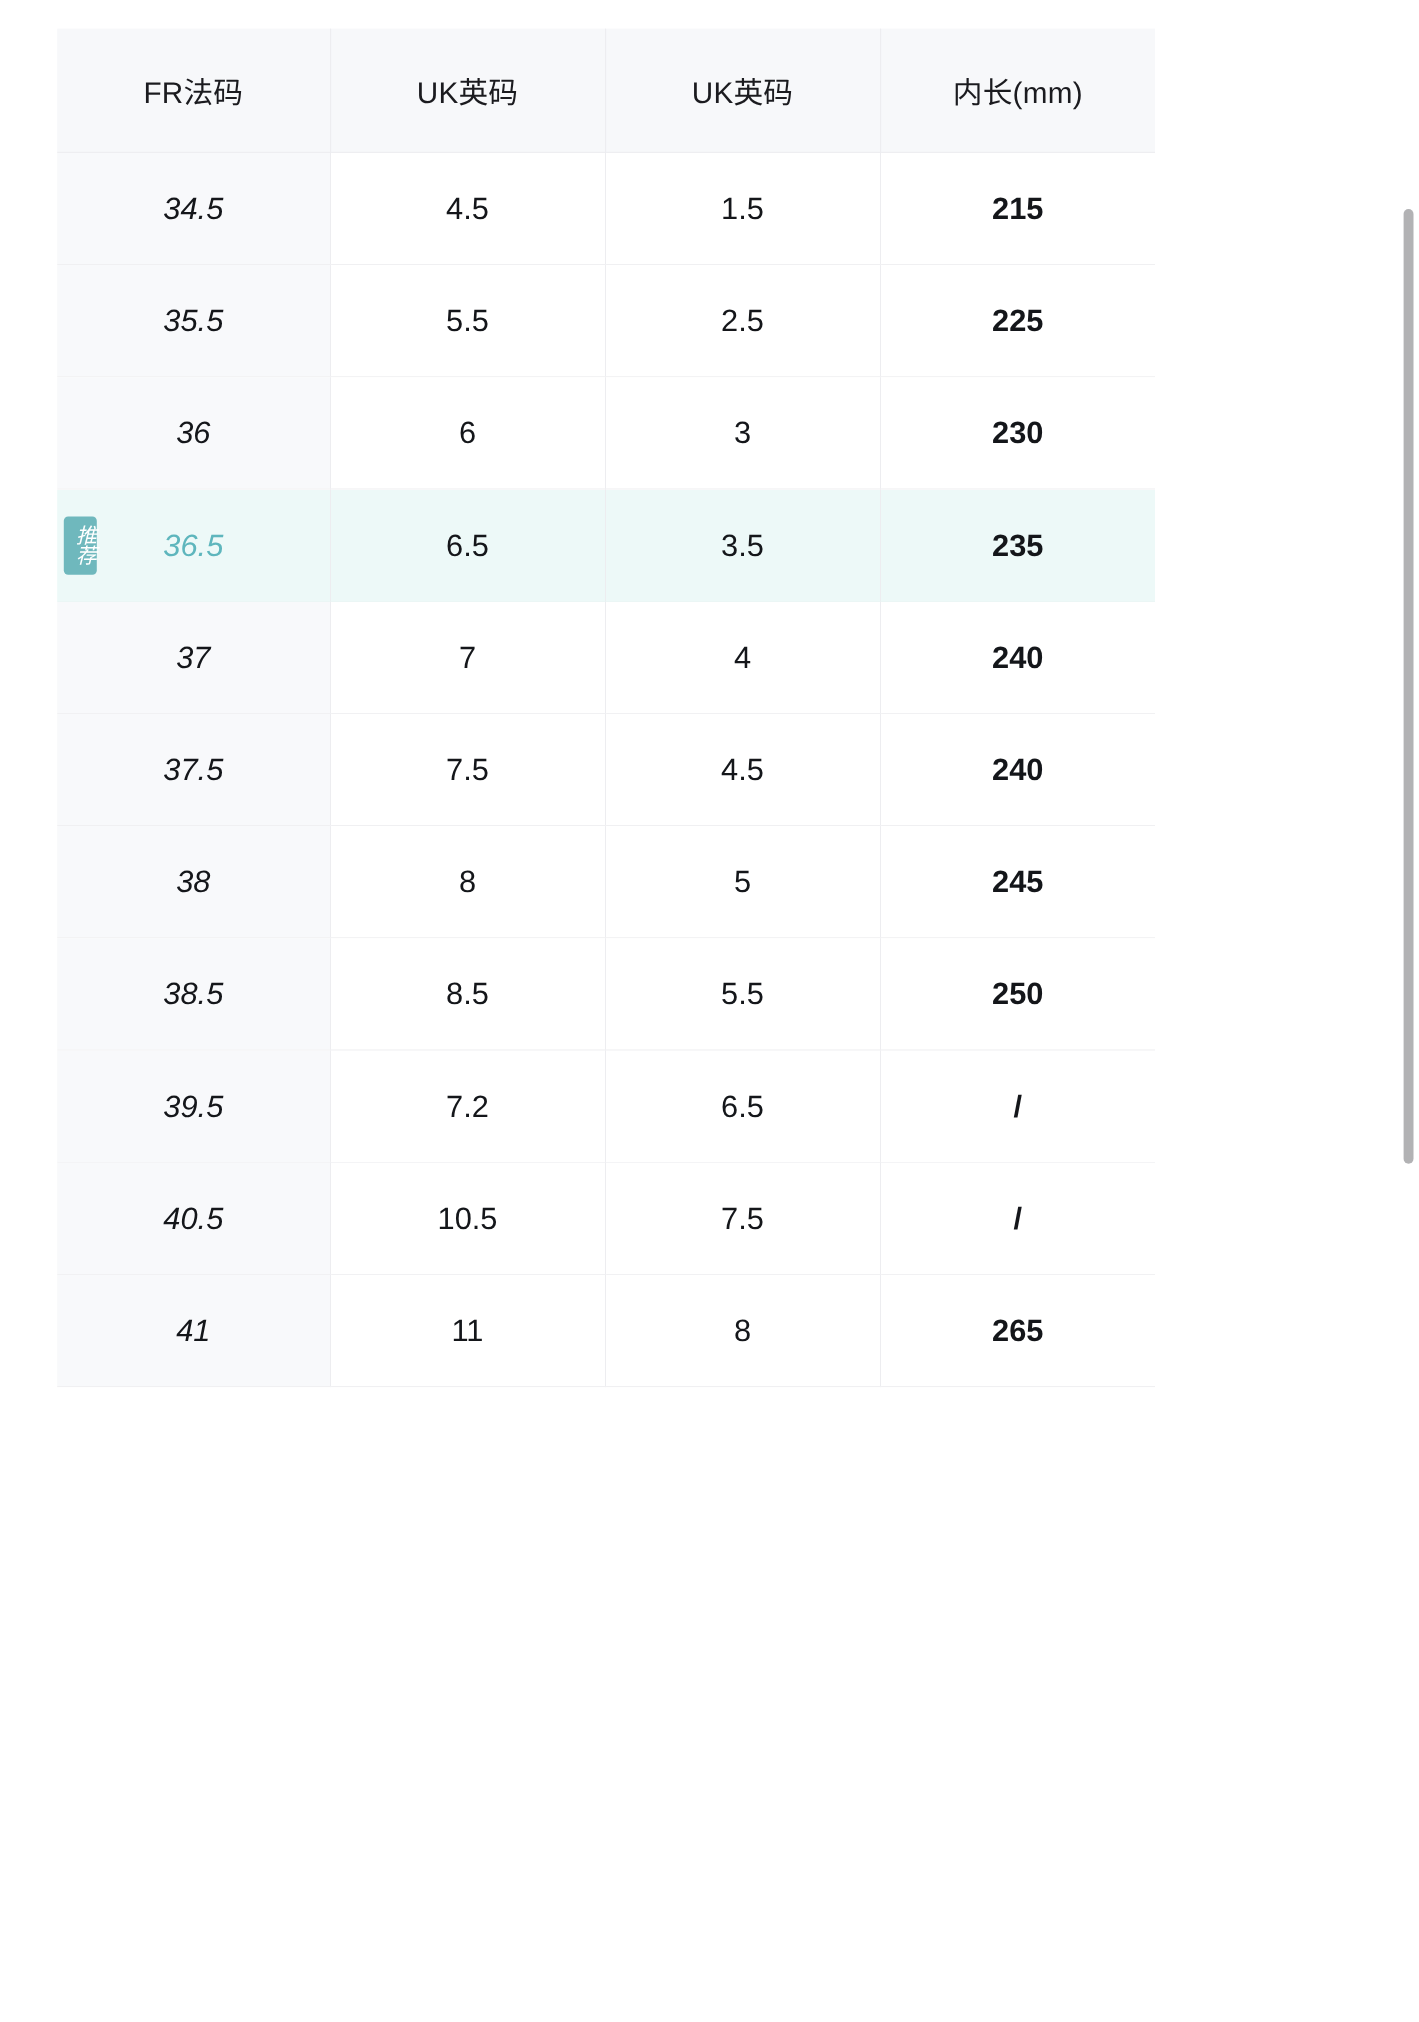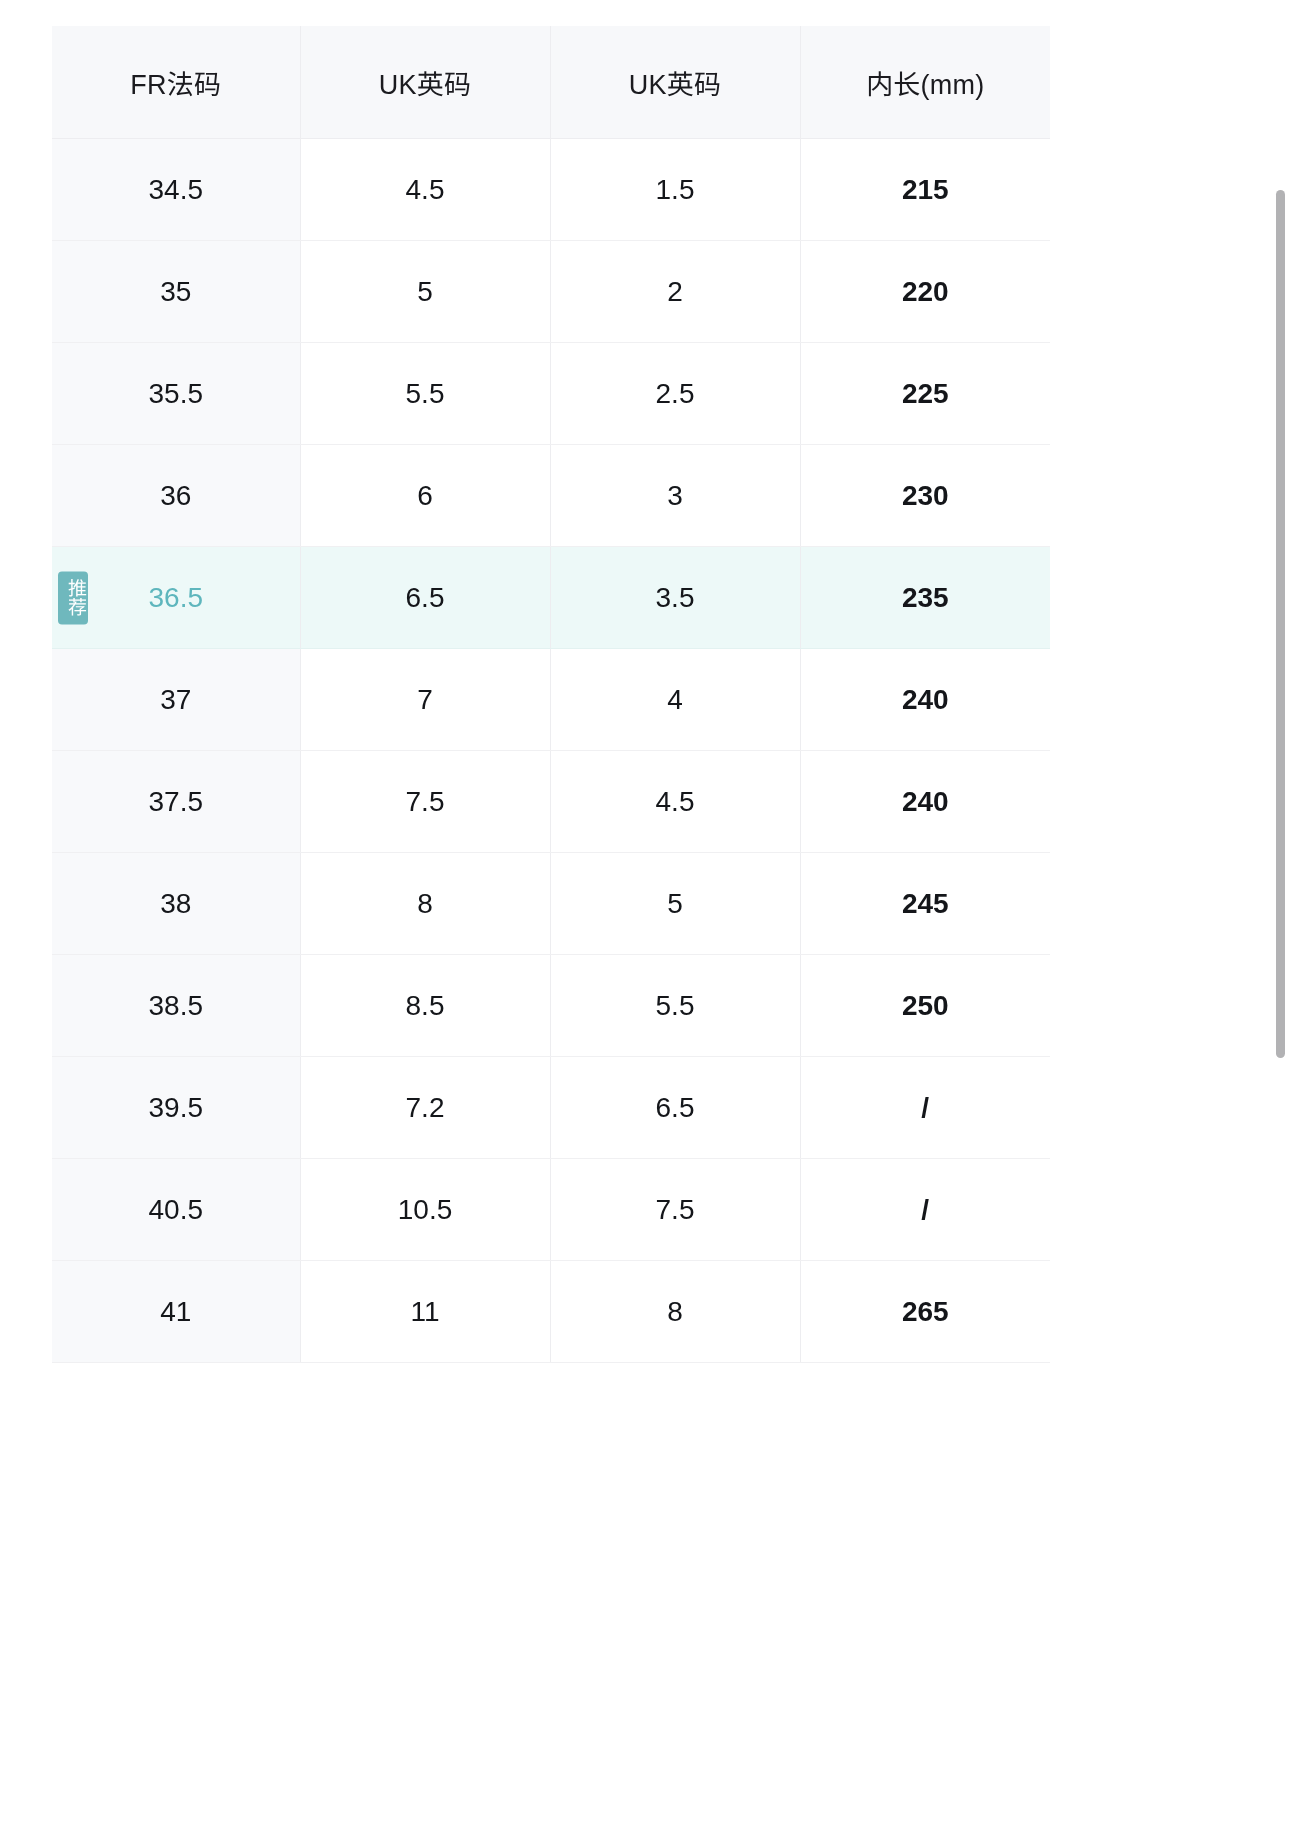--- a/index.html
+++ b/index.html
@@ -71,20 +71,21 @@
     border-right: 1px solid #ededf0;
     border-bottom: 1px solid #f0f0f2;
     padding: 0;
     position: relative;
   }
   #size-table tbody td:last-child { border-right: none; font-weight: bold; }
 
   
   #size-table tbody td.col-fr {
     background: #f8f9fb;
+    font-style: italic;
   }
 
   
   #size-table tbody tr.is-recommended td {
     background: #edf9f8;
     border-bottom-color: #e3f2f1;
   }
   #size-table tbody tr.is-recommended td.col-fr {
     background: #edf9f8;
     color: #5eb6bd;
@@ -151,26 +152,20 @@
       </tr>
     </thead>
     <tbody id="size-table-body">
         <tr>
           <td class="col-fr"><span>34.5</span></td>
           <td><span>4.5</span></td>
           <td><span>1.5</span></td>
           <td><span>215</span></td>
         </tr>
         <tr>
-          <td class="col-fr"><span>35</span></td>
-          <td><span>5</span></td>
-          <td><span>2</span></td>
-          <td><span>220</span></td>
-        </tr>
-        <tr>
           <td class="col-fr"><span>35.5</span></td>
           <td><span>5.5</span></td>
           <td><span>2.5</span></td>
           <td><span>225</span></td>
         </tr>
         <tr>
           <td class="col-fr"><span>36</span></td>
           <td><span>6</span></td>
           <td><span>3</span></td>
           <td><span>230</span></td>

